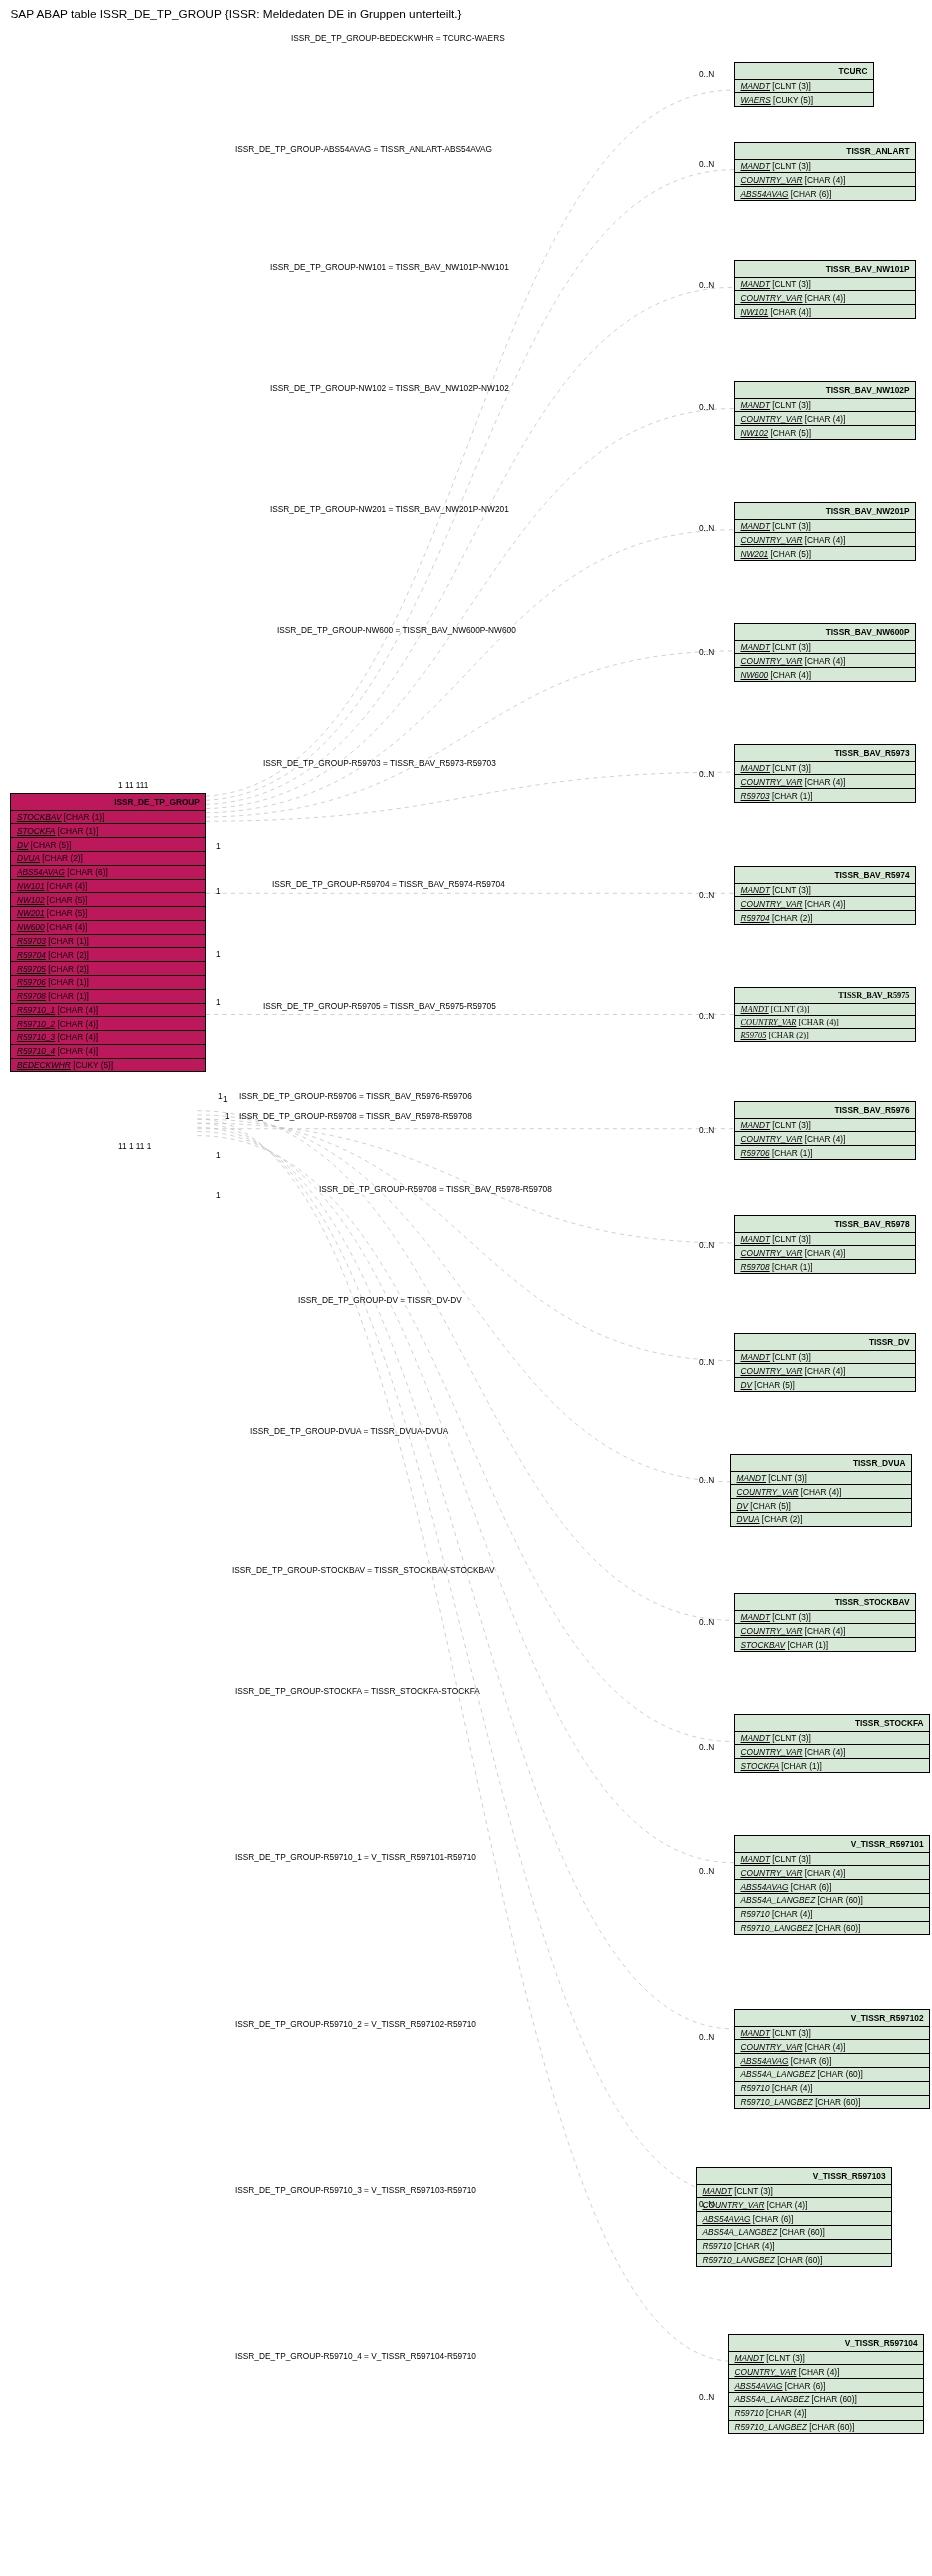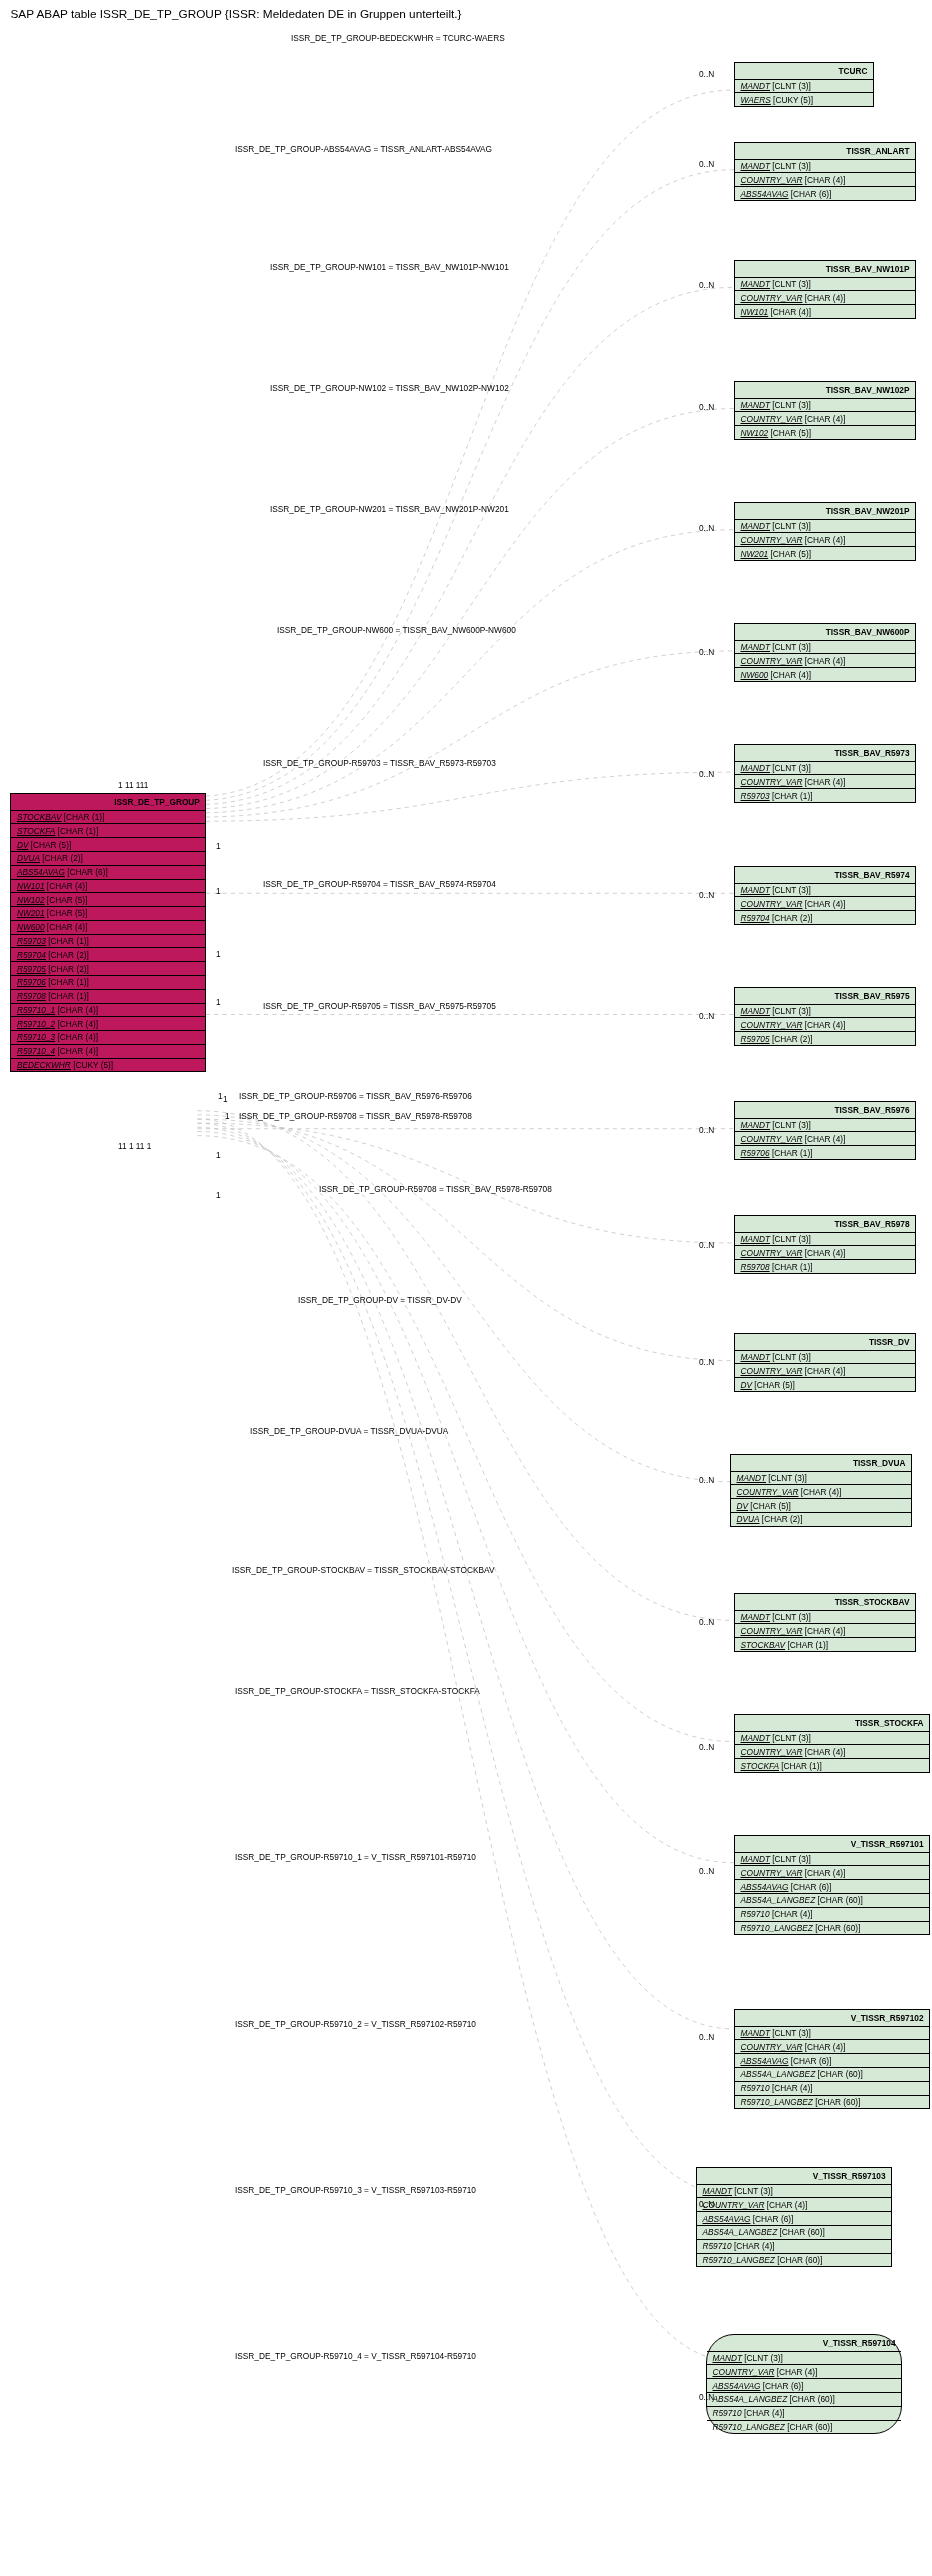--- a/index.html
+++ b/index.html
@@ -123,23 +123,23 @@
         <div class="trow key"><span class="fn">R59703</span><span> [CHAR (1)]</span></div>
       </div>
       <div class="edge-label" style="left: 263px; top: 758px;">ISSR_DE_TP_GROUP-R59703 = TISSR_BAV_R5973-R59703</div>
       <div class="card-label" style="left: 699px; top: 769px;">0..N</div>
       <div class="tbl" style="position: absolute; left: 734px; top: 866px; width: 180px;">
         <div class="thead">TISSR_BAV_R5974</div>
         <div class="trow key"><span class="fn">MANDT</span><span> [CLNT (3)]</span></div>
         <div class="trow key"><span class="fn">COUNTRY_VAR</span><span> [CHAR (4)]</span></div>
         <div class="trow key"><span class="fn">R59704</span><span> [CHAR (2)]</span></div>
       </div>
-      <div class="edge-label" style="left: 263px; top: 879px;">ISSR_DE_TP_GROUP-R59704 = TISSR_BAV_R5974-R59704</div>
+      <div class="edge-label" style="left: 272px; top: 879px;">ISSR_DE_TP_GROUP-R59704 = TISSR_BAV_R5974-R59704</div>
       <div class="card-label" style="left: 699px; top: 890px;">0..N</div>
-      <div class="tbl" style="position: absolute; left: 734px; top: 987px; width: 180px;">
+      <div class="tbl" style="position: absolute; left: 734px; top: 987px; width: 180px; font-family: Liberation Serif, serif;">
         <div class="thead">TISSR_BAV_R5975</div>
         <div class="trow key"><span class="fn">MANDT</span><span> [CLNT (3)]</span></div>
         <div class="trow key"><span class="fn">COUNTRY_VAR</span><span> [CHAR (4)]</span></div>
         <div class="trow key"><span class="fn">R59705</span><span> [CHAR (2)]</span></div>
       </div>
       <div class="edge-label" style="left: 263px; top: 1001px;">ISSR_DE_TP_GROUP-R59705 = TISSR_BAV_R5975-R59705</div>
       <div class="card-label" style="left: 699px; top: 1011px;">0..N</div>
       <div class="tbl" style="position: absolute; left: 734px; top: 1101px; width: 180px;">
         <div class="thead">TISSR_BAV_R5976</div>
         <div class="trow key"><span class="fn">MANDT</span><span> [CLNT (3)]</span></div>
@@ -215,21 +215,21 @@
         <div class="thead">V_TISSR_R597103</div>
         <div class="trow key"><span class="fn">MANDT</span><span> [CLNT (3)]</span></div>
         <div class="trow key"><span class="fn">COUNTRY_VAR</span><span> [CHAR (4)]</span></div>
         <div class="trow key"><span class="fn">ABS54AVAG</span><span> [CHAR (6)]</span></div>
         <div class="trow"><span class="fn">ABS54A_LANGBEZ</span><span> [CHAR (60)]</span></div>
         <div class="trow"><span class="fn">R59710</span><span> [CHAR (4)]</span></div>
         <div class="trow"><span class="fn">R59710_LANGBEZ</span><span> [CHAR (60)]</span></div>
       </div>
       <div class="edge-label" style="left: 235px; top: 2185px;">ISSR_DE_TP_GROUP-R59710_3 = V_TISSR_R597103-R59710</div>
       <div class="card-label" style="left: 699px; top: 2199px;">0..N</div>
-      <div class="tbl" style="position: absolute; left: 706px; top: 2334px; width: 194px; border-radius: 28px;">
+      <div class="tbl" style="position: absolute; left: 728px; top: 2334px; width: 194px;">
         <div class="thead">V_TISSR_R597104</div>
         <div class="trow key"><span class="fn">MANDT</span><span> [CLNT (3)]</span></div>
         <div class="trow key"><span class="fn">COUNTRY_VAR</span><span> [CHAR (4)]</span></div>
         <div class="trow key"><span class="fn">ABS54AVAG</span><span> [CHAR (6)]</span></div>
         <div class="trow"><span class="fn">ABS54A_LANGBEZ</span><span> [CHAR (60)]</span></div>
         <div class="trow"><span class="fn">R59710</span><span> [CHAR (4)]</span></div>
         <div class="trow"><span class="fn">R59710_LANGBEZ</span><span> [CHAR (60)]</span></div>
       </div>
       <div class="edge-label" style="left: 235px; top: 2351px;">ISSR_DE_TP_GROUP-R59710_4 = V_TISSR_R597104-R59710</div>
       <div class="card-label" style="left: 699px; top: 2392px;">0..N</div>

